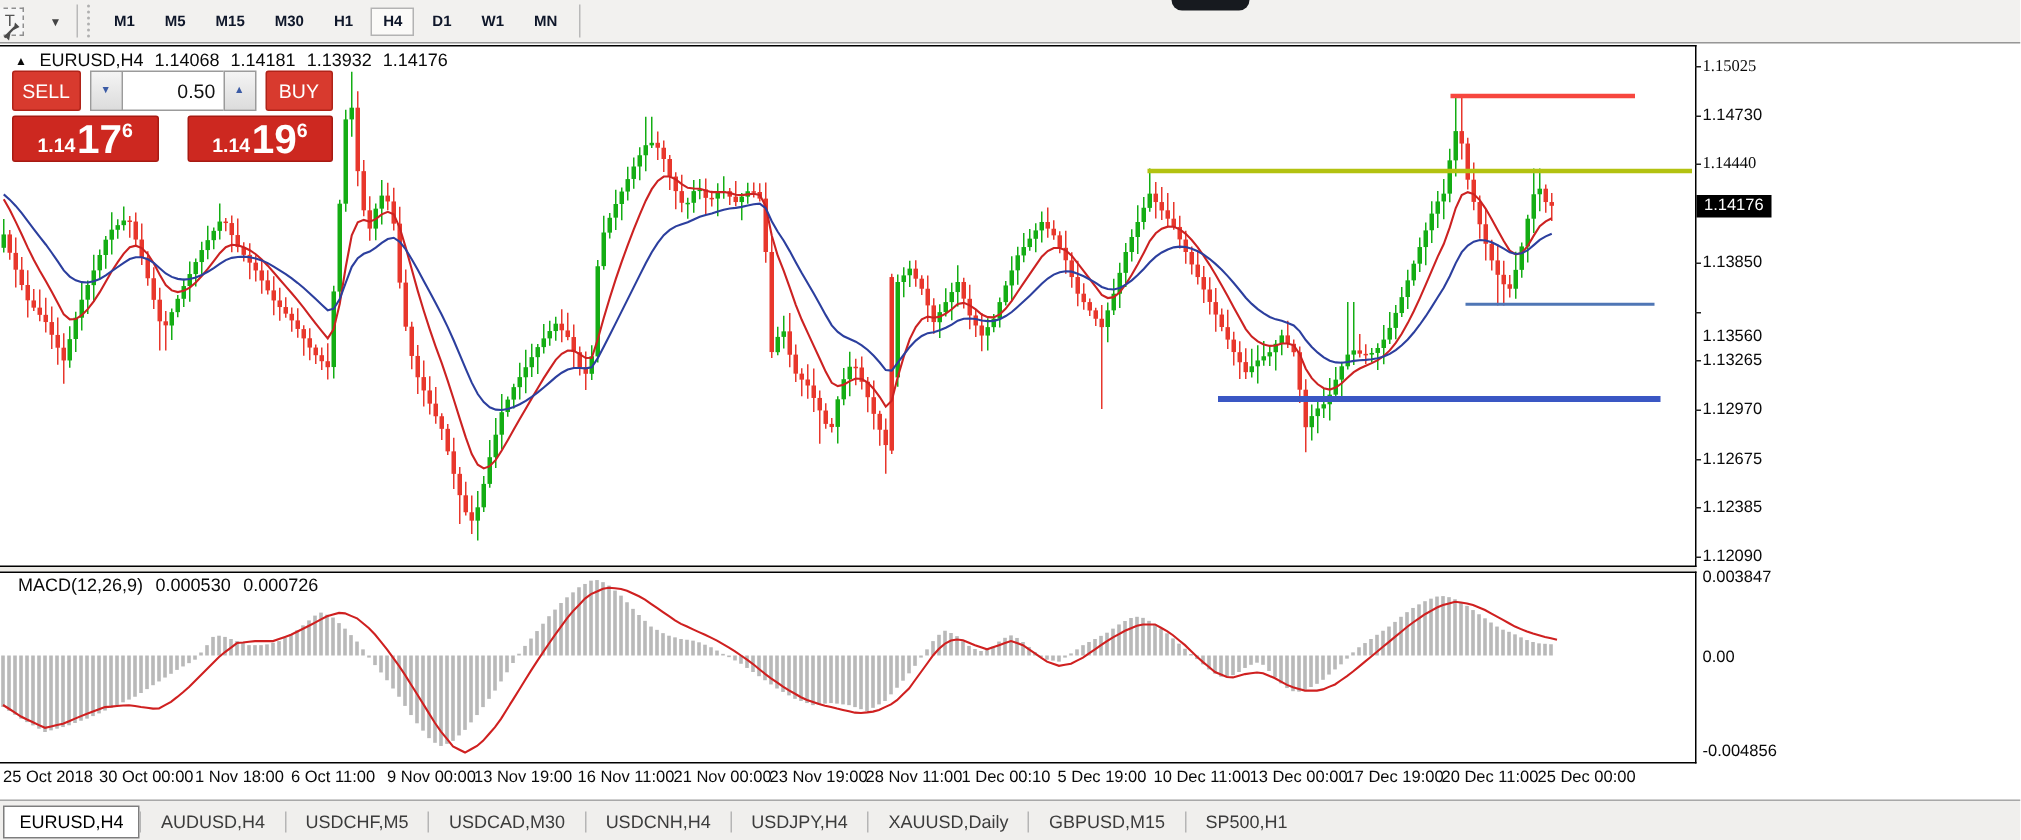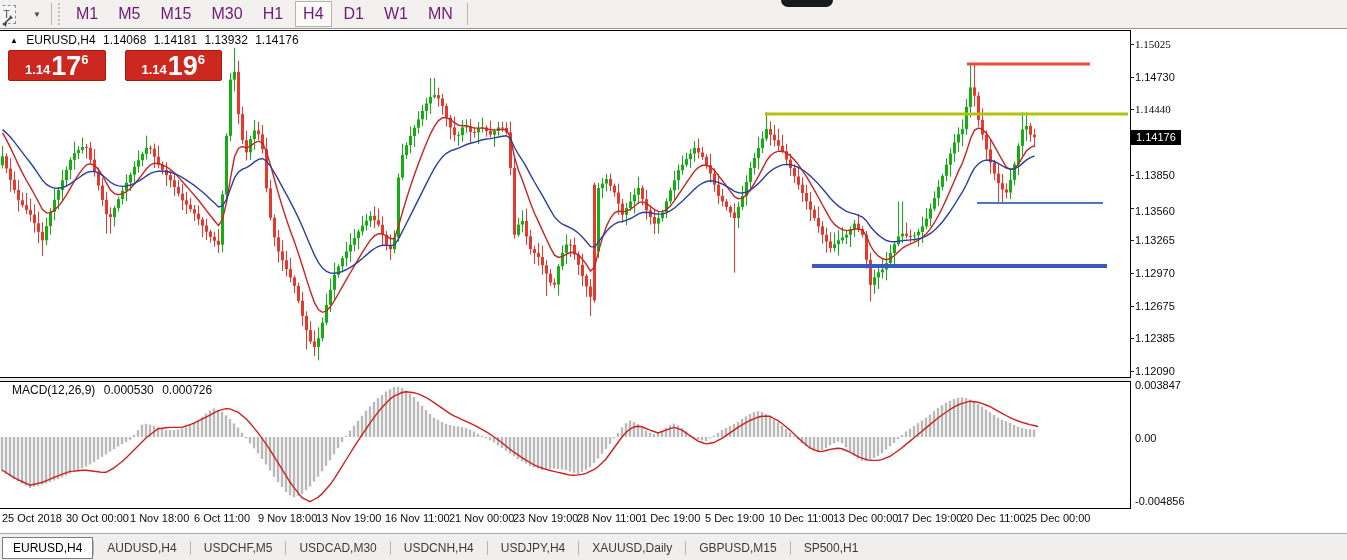--- a/index.html
+++ b/index.html
@@ -10,21 +10,21 @@
            border-bottom:1px solid #979797;display:flex;align-items:center;z-index:30;}
   .ticon{width:17px;height:17px;border:1px dashed #8f8f8f;color:#555;font-size:11px;
          display:flex;align-items:center;justify-content:center;margin-left:-3px;background:#f6f6f6;}
   .arrowsbtn{display:flex;align-items:center;margin-left:14px;color:#444;}
   .arrowsbtn svg{display:block;}
   .caret{font-size:8px;color:#444;margin-left:3px;}
   .vsep{width:1px;height:22px;background:#b9b9b9;margin:0 6px 0 10px;}
   .grip{display:flex;flex-direction:column;gap:2px;margin-right:6px;}
   .grip i{width:2px;height:2px;background:#b0b0b0;border-radius:50%;}
   .tfwrap{display:flex;align-items:center;}
-  .tf-btn{font-size:16px;color:#701a75;padding:3px 7px;margin:0 2px;border:1px solid transparent;cursor:default;}
+  .tf-btn{font-size:10px;color:#0f172a;padding:3px 7px;margin:0 2px;border:1px solid transparent;cursor:default;font-weight:bold;}
   .tf-btn.active{background:#fbfaf8;border:1px solid #b3b3b3;}
   .notch{position:absolute;left:781px;top:-7px;width:52px;height:14px;background:#171a1f;border-radius:7px;z-index:40;}
   
   .pane-line{position:absolute;background:#000;z-index:5;}
   .splitter{position:absolute;left:0;top:378px;width:1131px;height:3px;background:#eceae5;z-index:4;}
   svg{position:absolute;left:0;z-index:2;}
   
   .chart-header{position:absolute;left:10px;top:33px;font-size:12px;color:#0a0a0a;z-index:10;white-space:nowrap;}
   .chart-header .tri{font-size:8px;margin-right:5px;vertical-align:1px;}
   .chart-header span{margin-right:4px;}
@@ -901,20 +901,29 @@
 <div class="chart-header">
   <span class="tri">▲</span>
   <span>EURUSD,H4</span>
   <span>1.14068</span>
   <span>1.14181</span>
   <span>1.13932</span>
   <span>1.14176</span>
 </div>
 
 <div class="trade-panel">
+  <div class="tp-row1">
+    <div class="tp-btn">SELL</div>
+    <div class="spin">
+      <div class="spin-btn">▼</div>
+      <input class="vol-input" value="0.50" style="">
+      <div class="spin-btn">▲</div>
+    </div>
+    <div class="tp-btn">BUY</div>
+  </div>
   <div class="tp-row2">
     <div class="price-box">
       <span class="pfx">1.14</span>
       <span class="big">17</span>
       <span class="sup">6</span>
     </div>
     <div class="price-box">
       <span class="pfx">1.14</span>
       <span class="big">19</span>
       <span class="sup">6</span>
@@ -925,21 +934,21 @@
 <div id="price-axis">
     <div class="ptickdash" style="top: 44px;"></div>
     <div class="ptick" style="top: 44px; font-family: Liberation Serif, serif;">1.15025</div>
     <div class="ptickdash" style="top: 77px;"></div>
     <div class="ptick" style="top: 77px;">1.14730</div>
     <div class="ptickdash" style="top: 109px;"></div>
     <div class="ptick" style="top: 109px; font-family: Liberation Serif, serif;">1.14440</div>
     <div class="ptickdash" style="top: 175px;"></div>
     <div class="ptick" style="top: 175px;">1.13850</div>
     <div class="ptickdash" style="top: 208px;"></div>
-    <div class="ptick" style="top: 211px; text-align: right;">1.13560</div>
+    <div class="ptick" style="top: 224px; text-align: right;">1.13560</div>
     <div class="ptickdash" style="top: 240px;"></div>
     <div class="ptick" style="top: 240px;">1.13265</div>
     <div class="ptickdash" style="top: 273px;"></div>
     <div class="ptick" style="top: 273px;">1.12970</div>
     <div class="ptickdash" style="top: 306px;"></div>
     <div class="ptick" style="top: 306px;">1.12675</div>
     <div class="ptickdash" style="top: 338px;"></div>
     <div class="ptick" style="top: 338px;">1.12385</div>
     <div class="ptickdash" style="top: 371px;"></div>
     <div class="ptick" style="top: 371px;">1.12090</div>
@@ -955,27 +964,27 @@
     <div class="ptick" style="top: 385px;">0.003847</div>
     <div class="ptick" style="top: 438px;">0.00</div>
     <div class="ptick" style="top: 501px;">-0.004856</div>
   </div>
 
 <div id="date-axis">
     <div class="dtick" style="left: 2px;">25 Oct 2018</div>
     <div class="dtick" style="left: 66px;">30 Oct 00:00</div>
     <div class="dtick" style="left: 130px;">1 Nov 18:00</div>
     <div class="dtick" style="left: 194px;">6 Oct 11:00</div>
-    <div class="dtick" style="left: 258px;">9 Nov 18:00</div>
+    <div class="dtick" style="left: 258px;">9 Nov 00:00</div>
     <div class="dtick" style="left: 316px;">13 Nov 19:00</div>
     <div class="dtick" style="left: 385px;">16 Nov 11:00</div>
     <div class="dtick" style="left: 449px;">21 Nov 00:00</div>
     <div class="dtick" style="left: 513px;">23 Nov 19:00</div>
     <div class="dtick" style="left: 577px;">28 Nov 11:00</div>
-    <div class="dtick" style="left: 641px;">1 Dec 19:00</div>
+    <div class="dtick" style="left: 641px;">1 Dec 00:10</div>
     <div class="dtick" style="left: 705px;">5 Dec 19:00</div>
     <div class="dtick" style="left: 769px;">10 Dec 11:00</div>
     <div class="dtick" style="left: 833px;">13 Dec 00:00</div>
     <div class="dtick" style="left: 897px;">17 Dec 19:00</div>
     <div class="dtick" style="left: 961px;">20 Dec 11:00</div>
     <div class="dtick" style="left: 1025px;">25 Dec 00:00</div>
   </div>
 
 <div class="tabbar" id="tabbar">
     <div class="tab active">EURUSD,H4</div>

